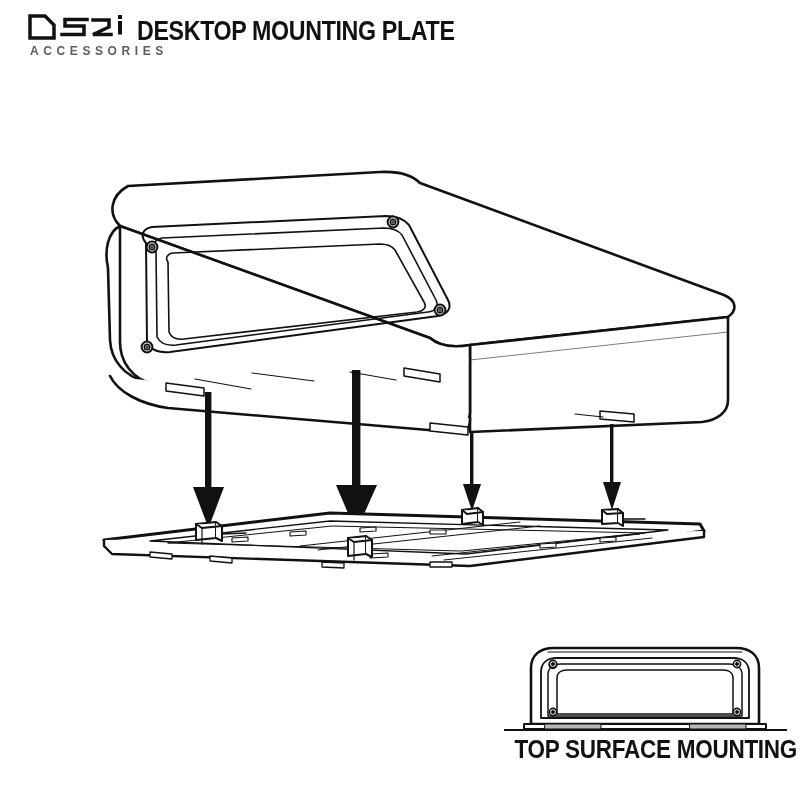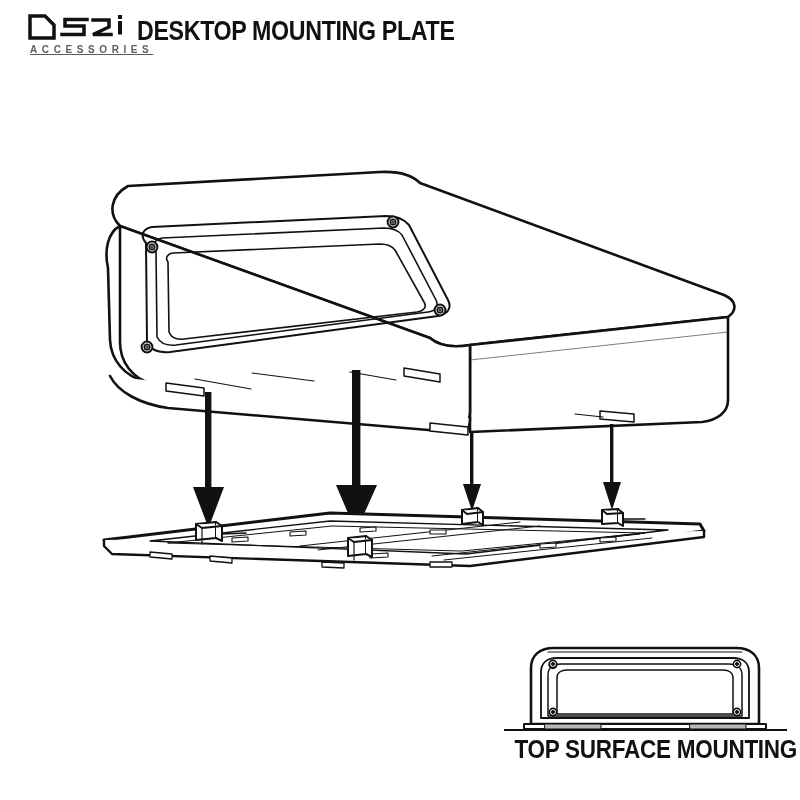--- a/index.html
+++ b/index.html
@@ -4,22 +4,22 @@
 <style>
   html,body{margin:0;padding:0;background:#ffffff;}
   body{width:800px;height:800px;position:relative;overflow:hidden;
        font-family:"Liberation Sans",sans-serif;color:#111;}
 
   
   #header{position:absolute;left:0;top:0;width:800px;height:70px;}
 
   #logo-block{position:absolute;left:28px;top:14px;width:100px;height:44px;}
   #logo-mark{width:100px;height:26px;display:block;}
-  #logo-sub{position:absolute;left:2px;top:30px;font-size:10px;font-weight:700;
-            letter-spacing:4.6px;color:#5d5d5d;white-space:nowrap;text-decoration:underline;}
+  #logo-sub{position:absolute;left:2px;top:30px;font-size:12px;font-weight:700;
+            letter-spacing:4.6px;color:#5d5d5d;white-space:nowrap;}
 
   #doc-title{position:absolute;left:137px;top:18px;font-size:27px;line-height:27px;
              font-weight:700;letter-spacing:-0.4px;color:#111;white-space:nowrap;
              transform:scaleX(.86);transform-origin:left top;}
 
   
   #drawing{position:absolute;left:0;top:0;width:800px;height:800px;}
   #drawing svg{display:block;}
 
   

